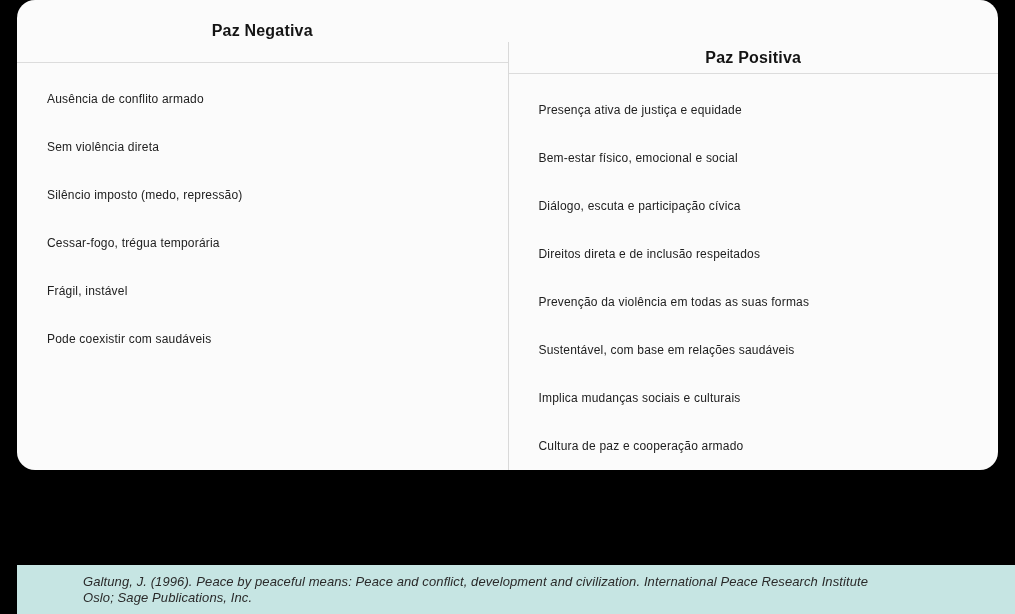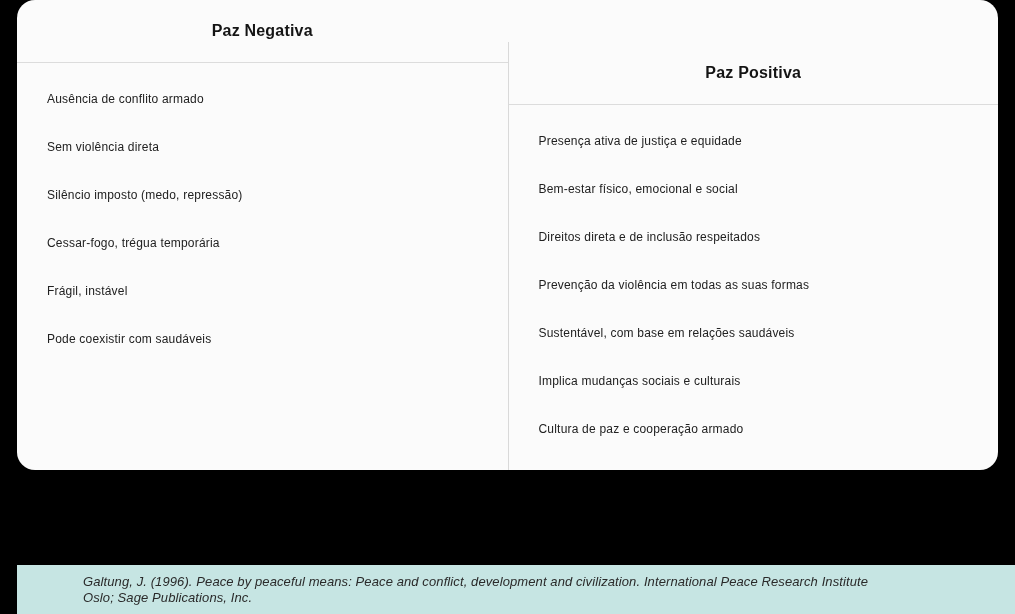--- a/index.html
+++ b/index.html
@@ -105,20 +105,21 @@
         <div class="cell">Frágil, instável</div>
         <div class="cell">Pode coexistir com saudáveis</div>
       </div>
     </div>
 
     <div class="col right">
       <div class="col-header">Paz Positiva</div>
       <div class="col-body">
         <div class="cell">Presença ativa de justiça e equidade</div>
         <div class="cell">Bem-estar físico, emocional e social</div>
+        <div class="cell">Diálogo, escuta e participação cívica</div>
         <div class="cell">Direitos direta e de inclusão respeitados</div>
         <div class="cell">Prevenção da violência em todas as suas formas</div>
         <div class="cell">Sustentável, com base em relações saudáveis</div>
         <div class="cell">Implica mudanças sociais e culturais</div>
         <div class="cell">Cultura de paz e cooperação armado</div>
       </div>
     </div>
 
   </div>
 

